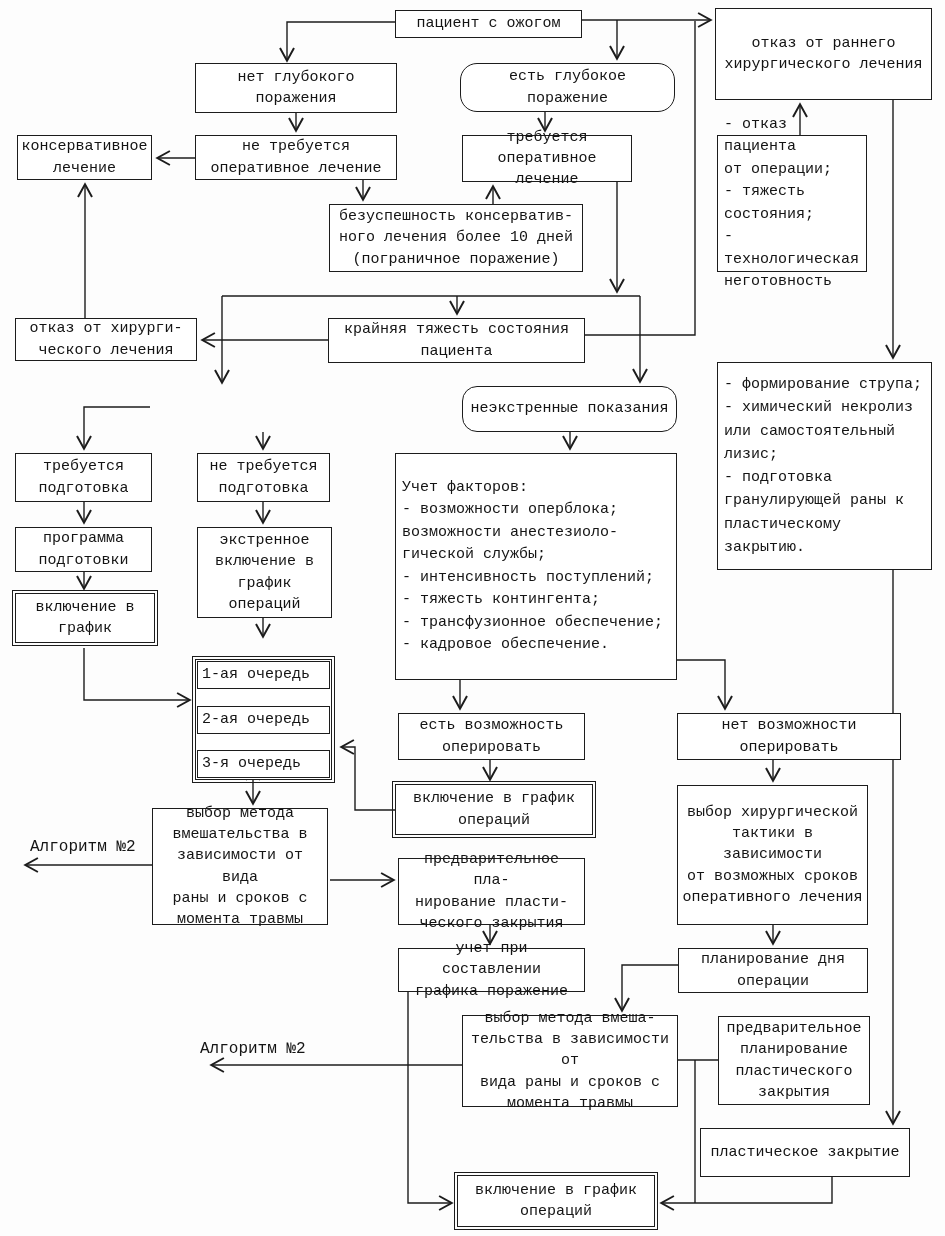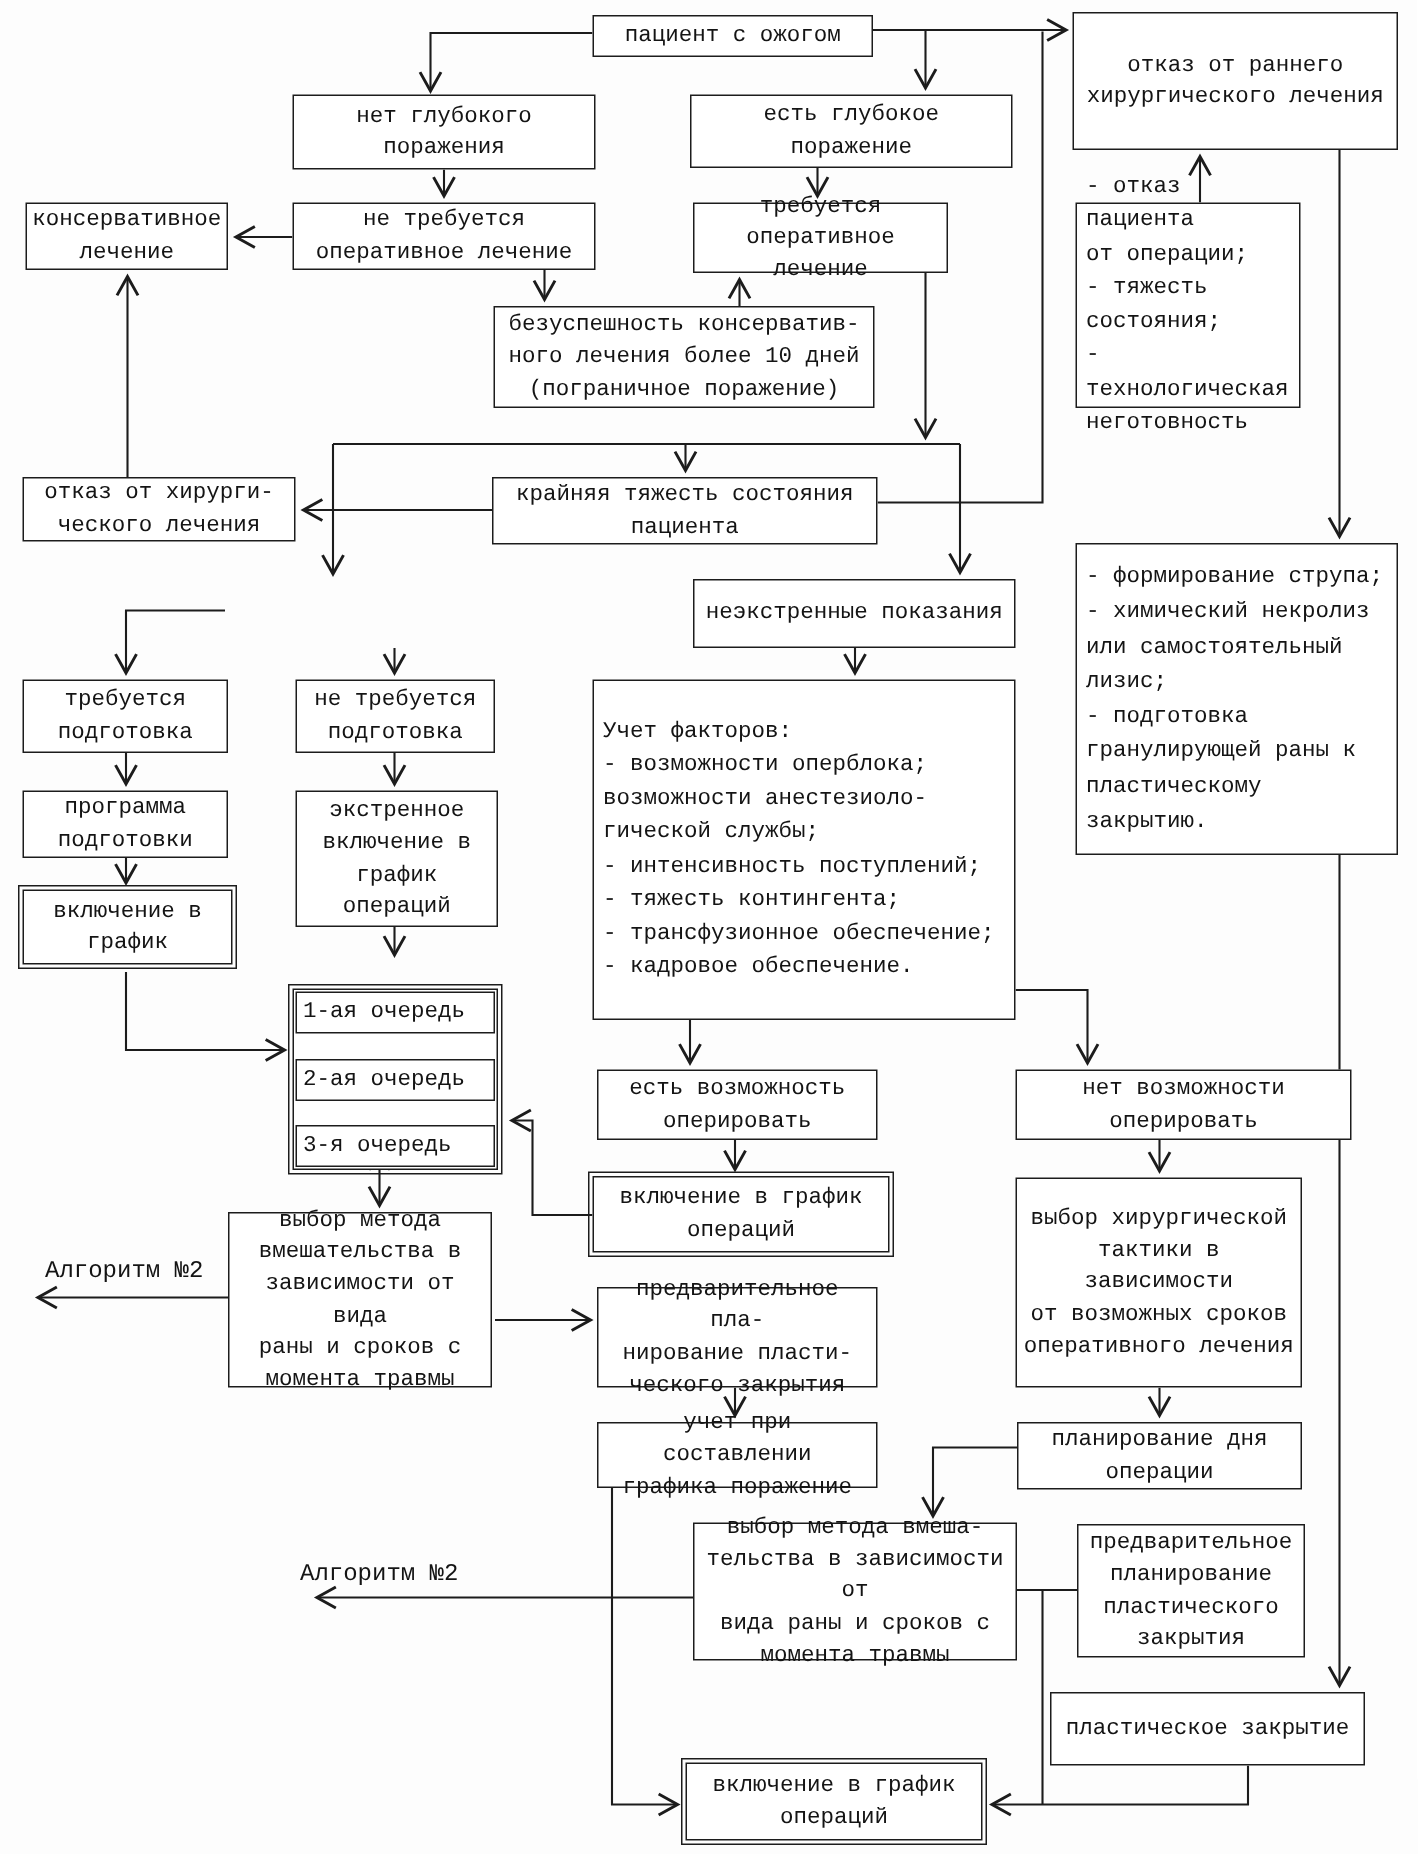--- a/index.html
+++ b/index.html
@@ -82,21 +82,21 @@
     <path d="M462 1065 L212 1065" marker-end="url(#ah)"></path>
     <path d="M408 992 L408 1203 L451 1203" marker-end="url(#ah)"></path>
     <path d="M678 1060 L718 1060"></path>
     <path d="M695 1060 L695 1203"></path>
     <path d="M832 1177 L832 1203 L662 1203" marker-end="url(#ah)"></path>
   </svg>
 
   <div class="node" style="left:395px;top:10px;width:187px;height:28px;">пациент с ожогом</div>
   <div class="node" style="left:195px;top:63px;width:202px;height:50px;">нет глубокого
 поражения</div>
-  <div class="node" style="left:460px;top:63px;width:215px;height:49px;">есть глубокое поражение</div>
+  <div class="node" style="left:460px;top:63px;width:215px;height:49px;border-radius:17px;">есть глубокое поражение</div>
   <div class="node" style="left:715px;top:8px;width:217px;height:92px;">отказ от раннего
 хирургического лечения</div>
   <div class="node" style="left:17px;top:135px;width:135px;height:45px;">консервативное
 лечение</div>
   <div class="node" style="left:195px;top:135px;width:202px;height:45px;">не требуется
 оперативное лечение</div>
   <div class="node" style="left:462px;top:135px;width:170px;height:47px;">требуется оперативное
 лечение</div>
   <div class="node leftal" style="left:717px;top:135px;width:150px;height:137px;line-height:1.5;">- отказ пациента
 от операции;
@@ -104,21 +104,21 @@
 состояния;
 - технологическая
 неготовность</div>
   <div class="node" style="left:329px;top:204px;width:254px;height:68px;">безуспешность консерватив-
 ного лечения более 10 дней
 (пограничное поражение)</div>
   <div class="node" style="left:15px;top:318px;width:182px;height:43px;">отказ от хирурги-
 ческого лечения</div>
   <div class="node" style="left:328px;top:318px;width:257px;height:45px;">крайняя тяжесть состояния
 пациента</div>
-  <div class="node" style="left:462px;top:386px;width:215px;height:46px;">неэкстренные показания</div>
+  <div class="node" style="left:462px;top:386px;width:215px;height:46px;border-radius:15px;">неэкстренные показания</div>
   <div class="node leftal" style="left:717px;top:362px;width:215px;height:208px;line-height:1.55;align-items:center;">- формирование струпа;
 - химический некролиз
 или самостоятельный
 лизис;
 - подготовка
 гранулирующей раны к
 пластическому закрытию.</div>
   <div class="node" style="left:15px;top:453px;width:137px;height:49px;">требуется
 подготовка</div>
   <div class="node" style="left:197px;top:453px;width:133px;height:49px;">не требуется

